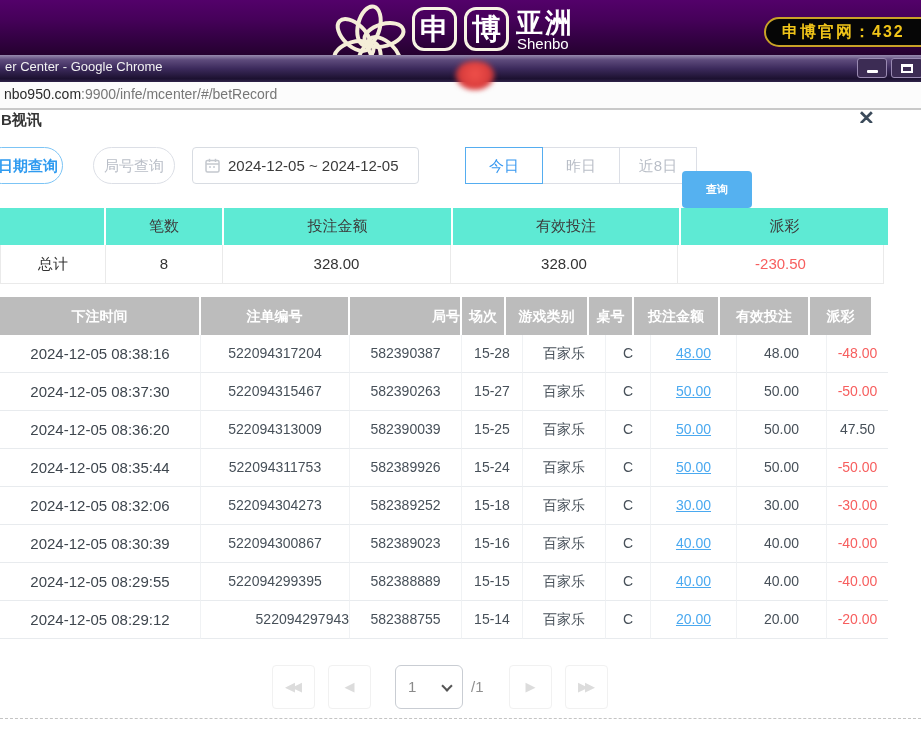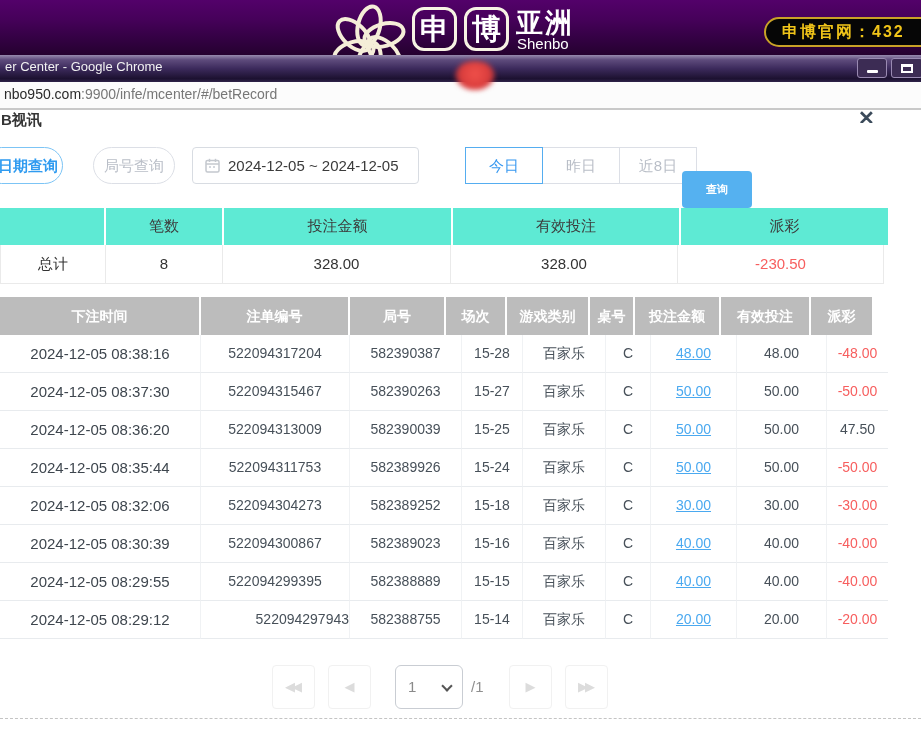--- a/index.html
+++ b/index.html
@@ -185,22 +185,22 @@
         <div class="sum-cell" style="width: 229px;">328.00</div>
         <div class="sum-cell" style="width: 228px;">328.00</div>
         <div class="sum-cell neg" style="width: 207px;">-230.50</div>
       </div>
     </div>
 
     <div class="btable">
       <div class="bt-head" id="bt-head">
           <div class="bth" style="width: 201px;">下注时间</div>
           <div class="bth" style="width: 149px;">注单编号</div>
-          <div class="bth" style="width: 96px;">局号</div>
-          <div class="bth" style="width: 61px;">场次</div>
+          <div class="bth" style="width: 112px; text-align: right;">局号</div>
+          <div class="bth" style="width: 44px;">场次</div>
           <div class="bth" style="width: 83px;">游戏类别</div>
           <div class="bth" style="width: 45px;">桌号</div>
           <div class="bth" style="width: 86px;">投注金额</div>
           <div class="bth" style="width: 90px;">有效投注</div>
           <div class="bth" style="width: 61px;">派彩</div>
         </div>
       <div id="bt-body">
           <div class="btr">
             <div class="btd time" style="width: 201px;">2024-12-05 08:38:16</div>
             <div class="btd" style="width: 149px;">522094317204</div>

